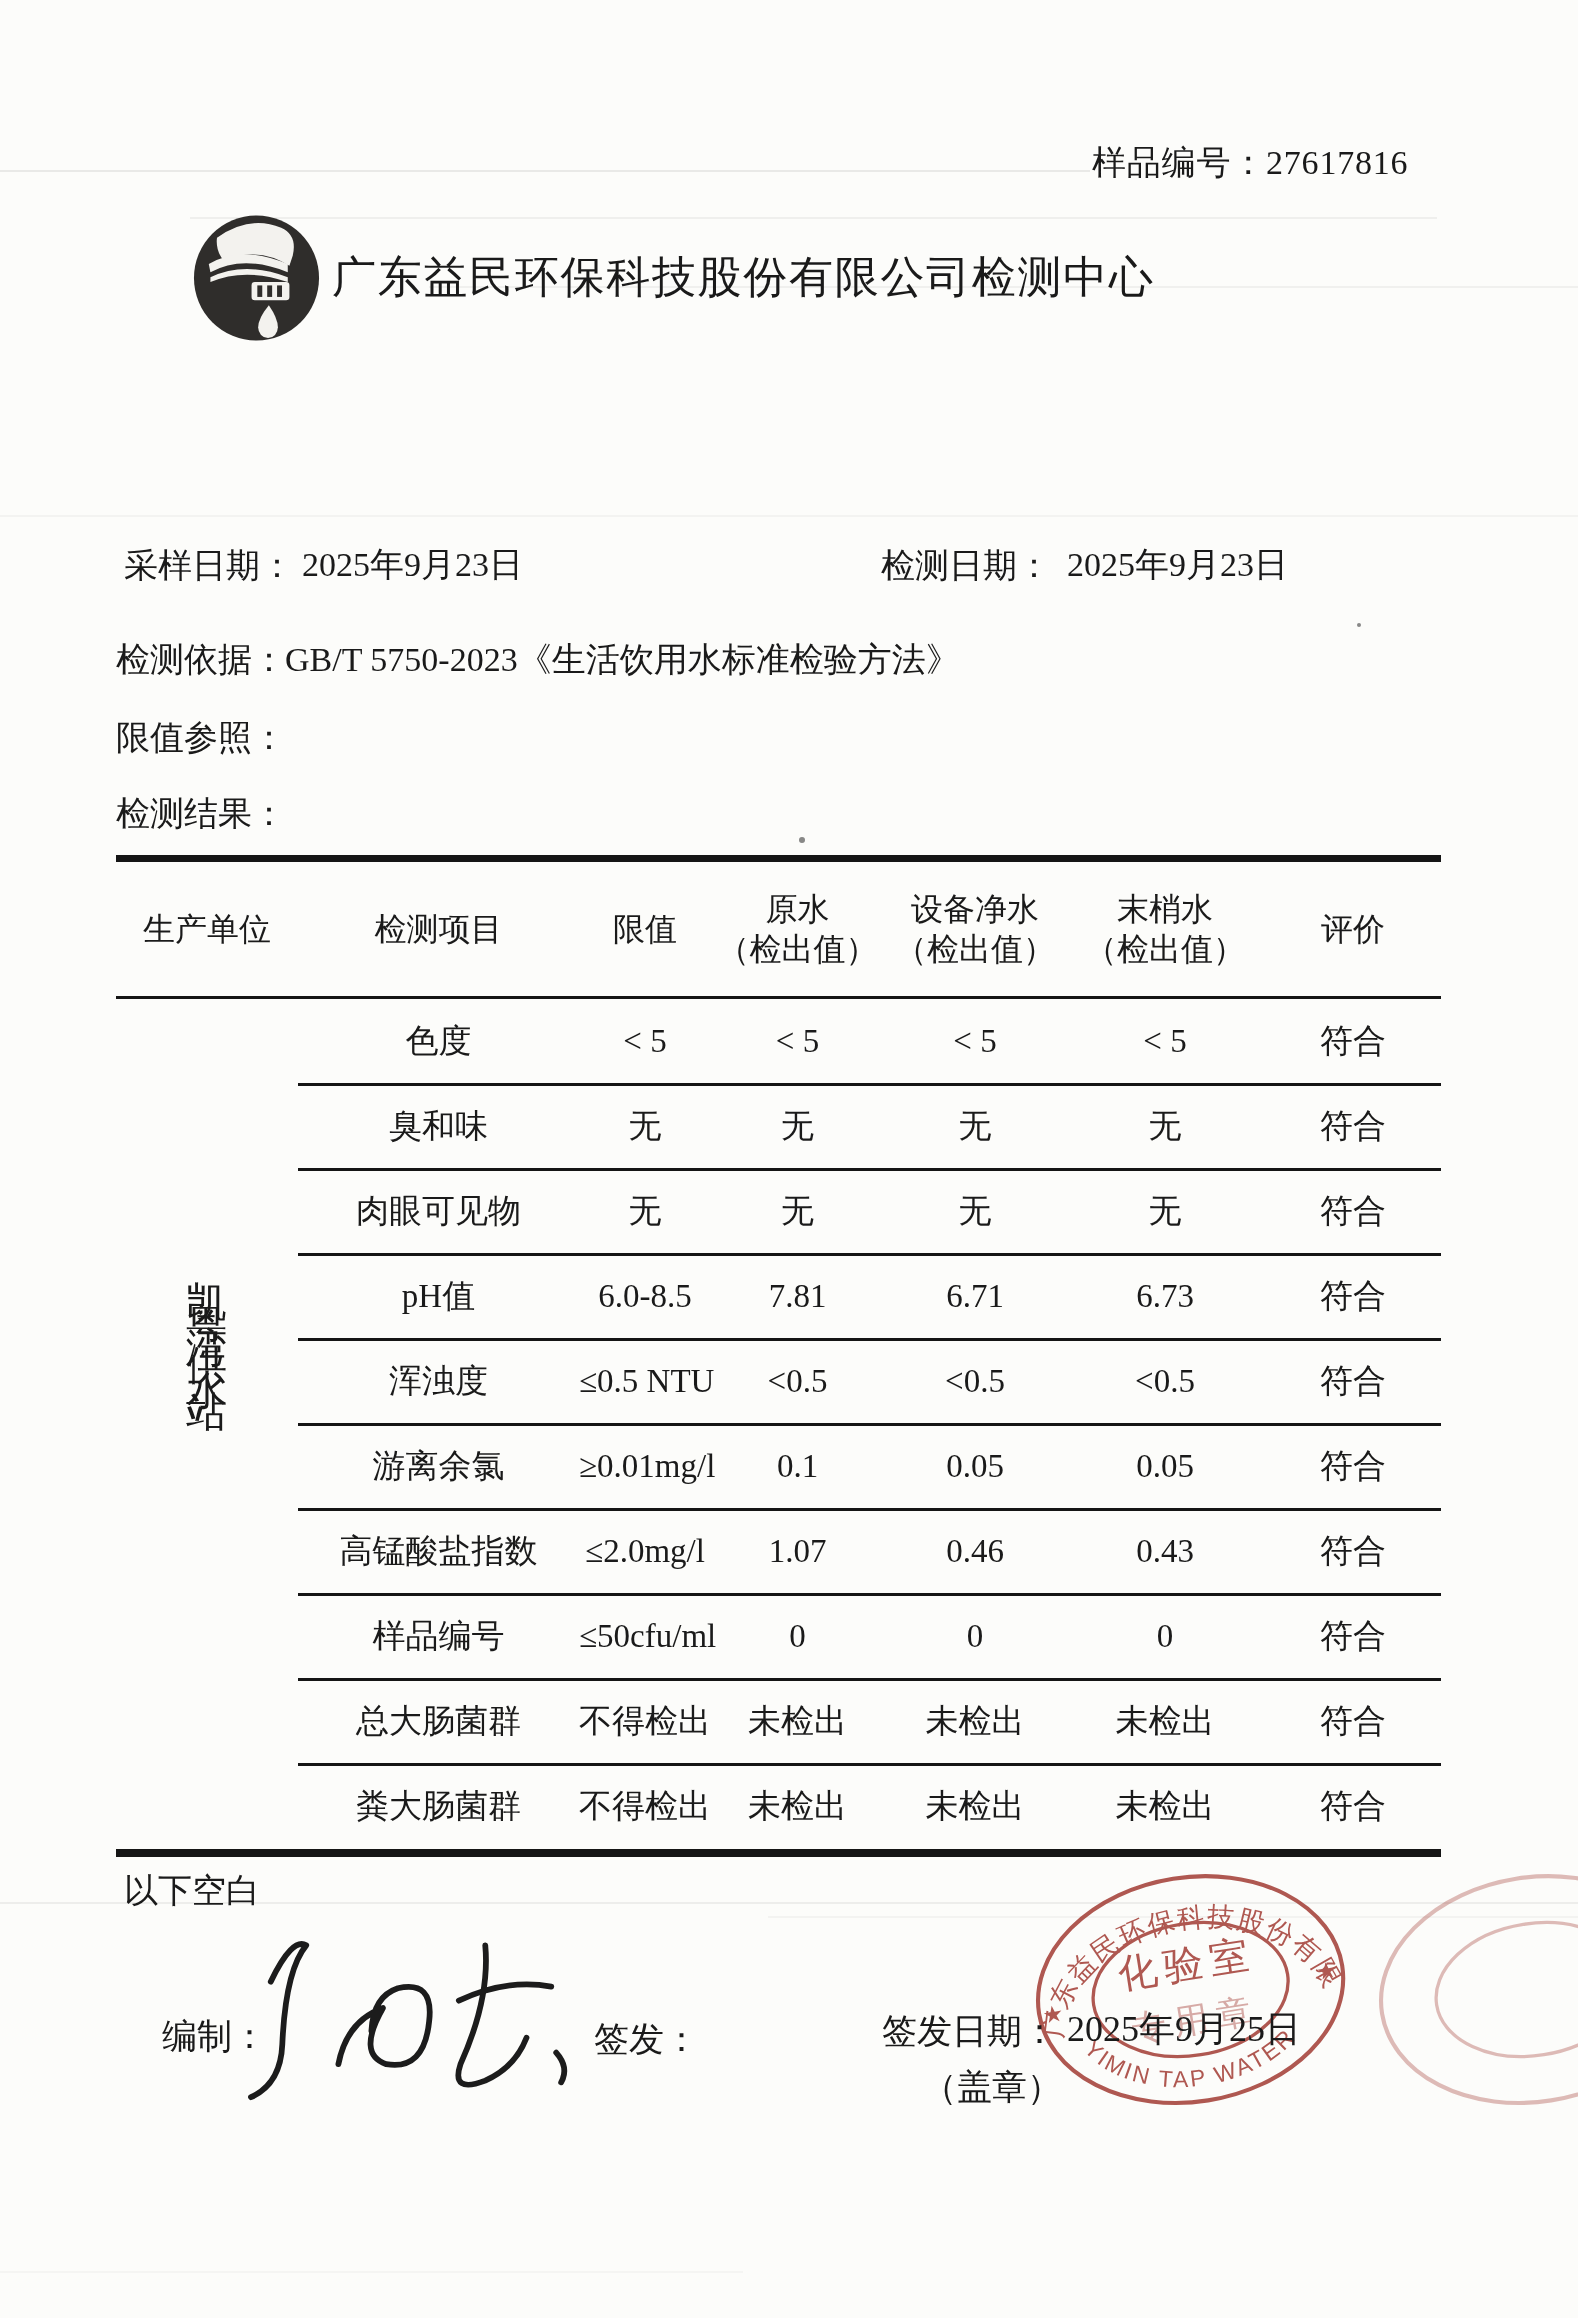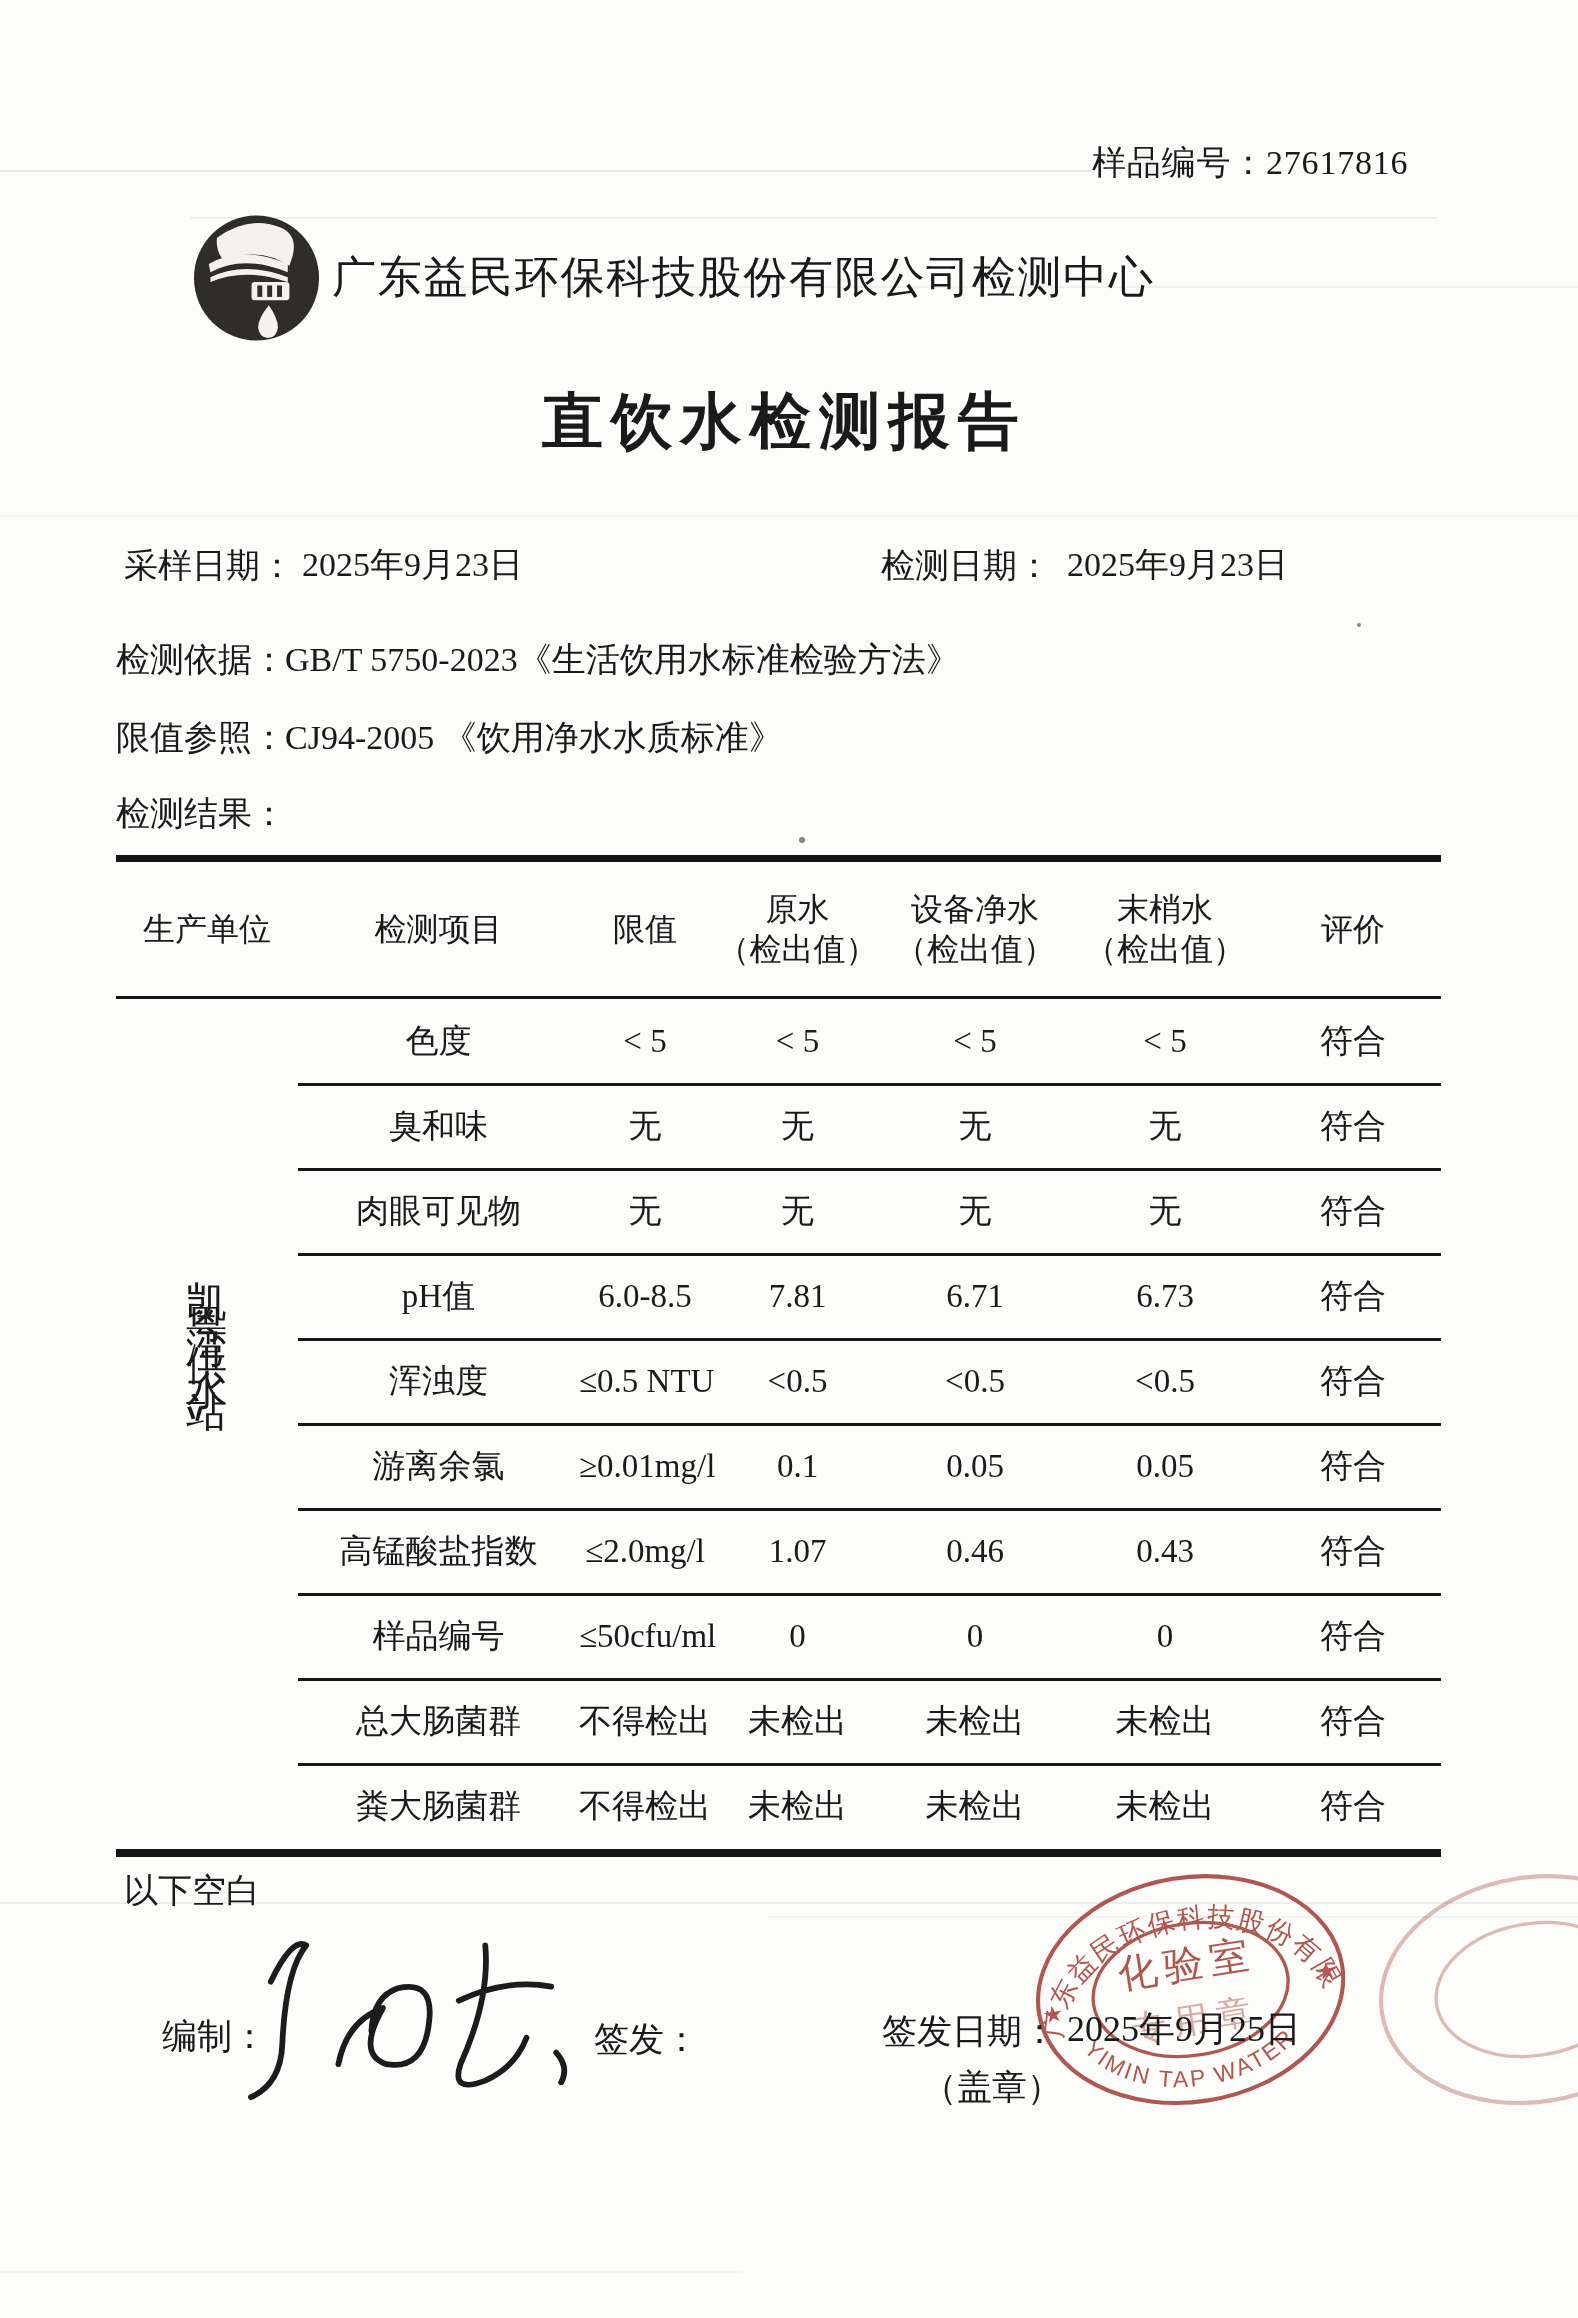--- a/index.html
+++ b/index.html
@@ -98,32 +98,30 @@
       <rect x="72" y="84" width="46" height="22" rx="4" fill="#f3f2ee"></rect>
       <rect x="79" y="88" width="6" height="14" fill="var(--logo)"></rect>
       <rect x="91" y="88" width="6" height="14" fill="var(--logo)"></rect>
       <rect x="103" y="88" width="6" height="14" fill="var(--logo)"></rect>
       <path d="M93 112 Q104 128 104 139 A12 13 0 0 1 80 139 Q80 128 93 112 Z" fill="#f3f2ee"></path>
     </svg>
   </div>
 
   <div class="abs org-name">广东益民环保科技股份有限公司检测中心</div>
 
-  <div class="abs title">直饮水检测报告</div>
 
   <div class="abs f-label" style="left:124px;top:543px;">采样日期：</div>
   <div class="abs f-value" style="left:302px;top:542px;">2025年9月23日</div>
   <div class="abs f-label" style="left:881px;top:543px;">检测日期：</div>
   <div class="abs f-value" style="left:1067px;top:542px;">2025年9月23日</div>
 
   <div class="abs f-label" style="left:116px;top:637px;">检测依据：</div>
   <div class="abs f-value" style="left:285px;top:637px;">GB/T 5750-2023《生活饮用水标准检验方法》</div>
 
   <div class="abs f-label" style="left:116px;top:715px;">限值参照：</div>
-  <div class="abs f-value" style="left:285px;top:715px;">CJ94-2005 《饮用净水水质标准》</div>
 
   <div class="abs f-label" style="left:116px;top:791px;">检测结果：</div>
 
   <div class="tbl">
     <div class="tbl-header">
       <div class="th">
           <div>生产单位</div>
           <div></div>
         </div>
       <div class="th">

